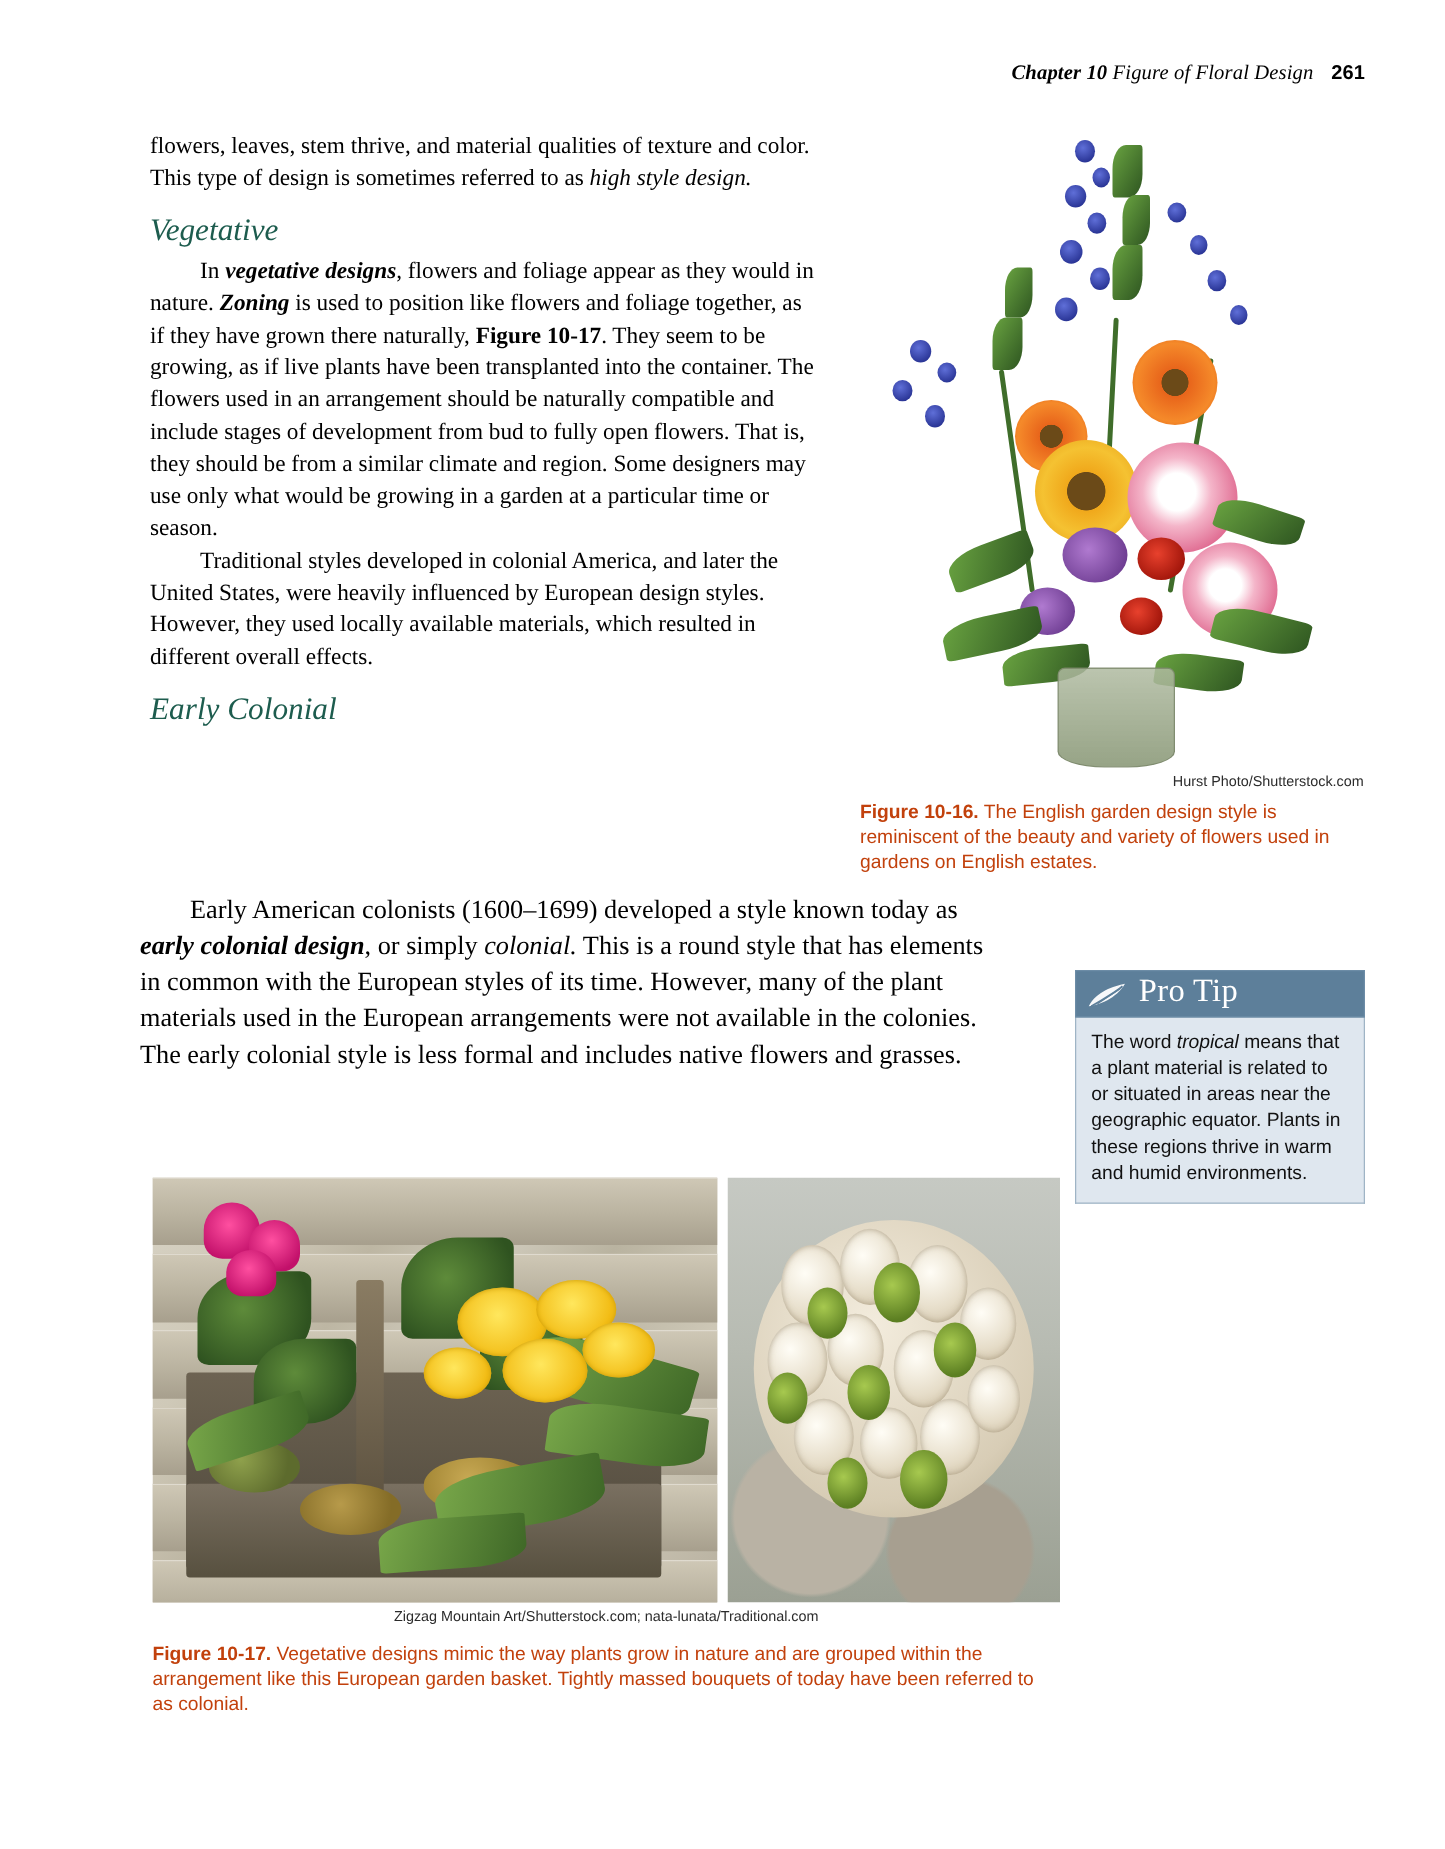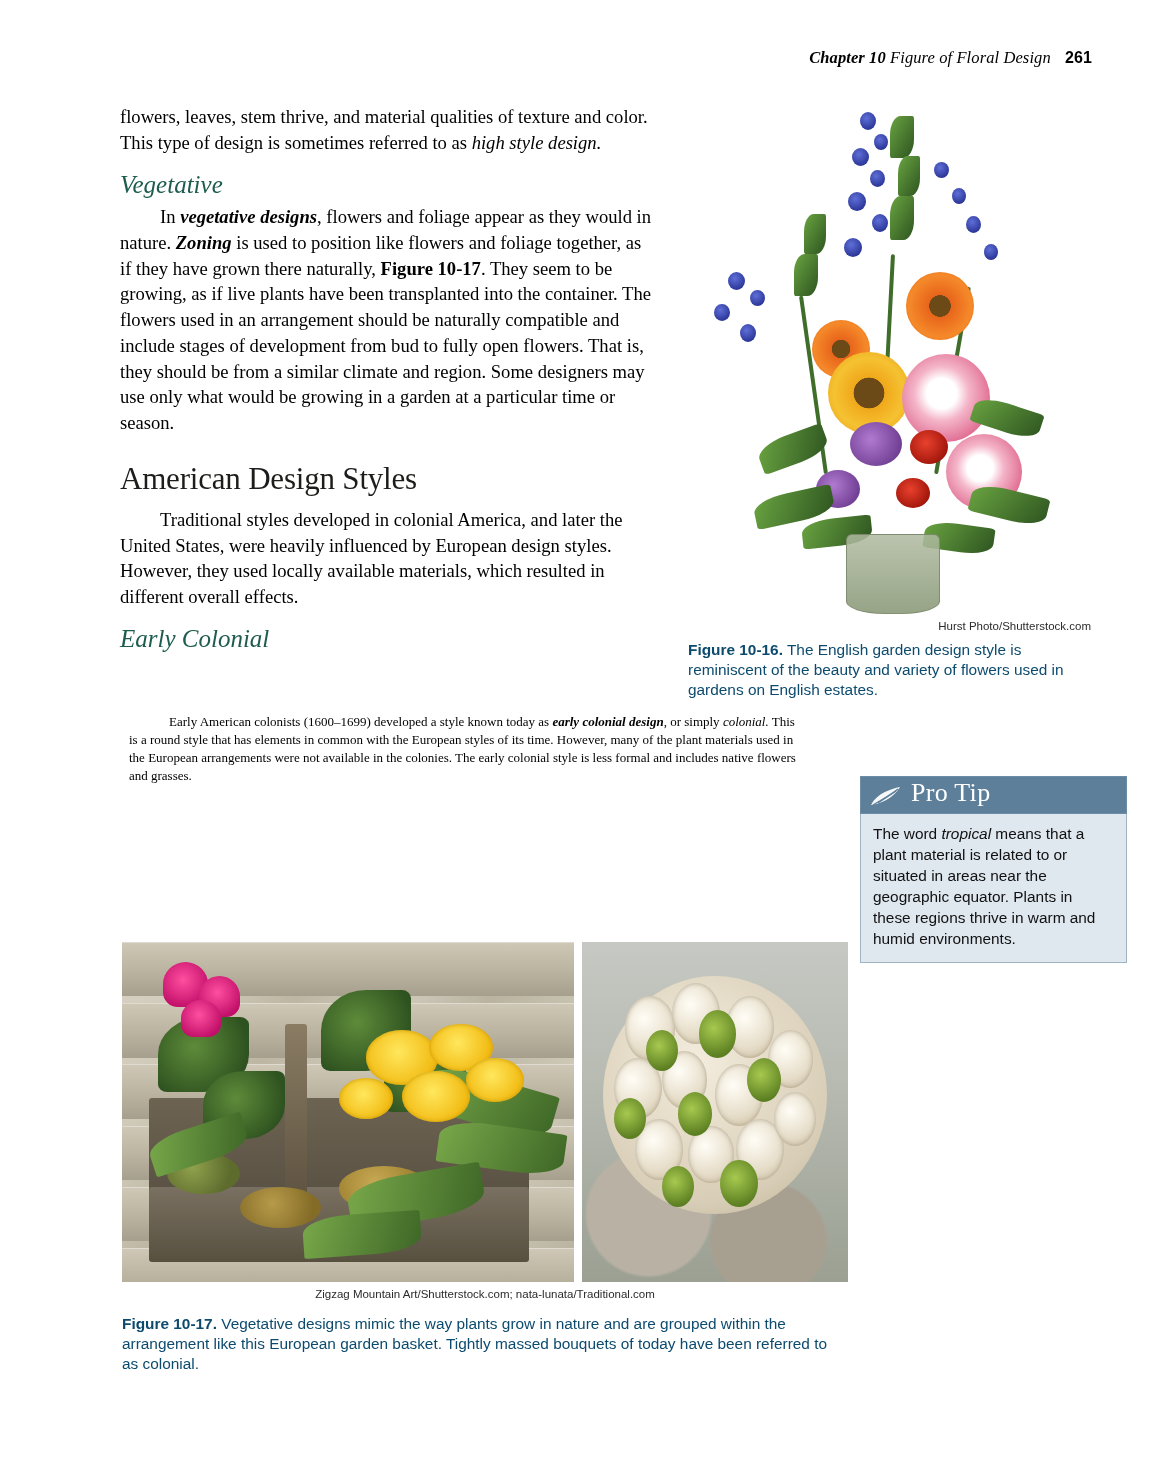--- a/index.html
+++ b/index.html
@@ -46,24 +46,24 @@
     position: absolute;
     left: 120px;
     top: 104px;
     width: 532px;
     font-size: 18.6px;
     line-height: 1.385;
     text-align: left;
   }
   .col-wide {
     position: absolute;
-    left: 129px;
+    left: 112px;
     top: 713px;
     width: 676px;
-    font-size: 13px;
+    font-size: 21px;
     line-height: 1.385;
   }
   p {
     margin: 0;
   }
   p.indent {
     text-indent: 40px;
   }
   .bi { font-weight: bold; font-style: italic; }
   .b  { font-weight: bold; }
@@ -106,37 +106,37 @@
     left: 684px;
     top: 620px;
     width: 407px;
     text-align: right;
   }
   .caption {
     position: absolute;
     font-family: "Liberation Sans", sans-serif;
     font-size: 15.4px;
     line-height: 1.31;
-    color: #0c4a6e;
+    color: #c2410c;
   }
   .caption .lead {
     font-weight: bold;
   }
   .cap-1016 {
     left: 688px;
     top: 640px;
     width: 404px;
   }
 
   
   .protip {
     position: absolute;
     left: 860px;
     top: 776px;
-    width: 267px;
+    width: 232px;
   }
   .protip-head {
     position: relative;
     height: 38px;
     background: #5d7f9a;
     border: 1px solid #6c8ca6;
     box-sizing: border-box;
   }
   .protip-head .title {
     position: absolute;
@@ -295,21 +295,20 @@
     <span class="pagenum">261</span>
   </div>
 
   <div class="col-left">
     <p><span>flowers, leaves, stem thrive, and material qualities of texture and color. This type of design is sometimes referred to as </span><span class="i">high style design.</span></p>
 
     <h3 class="sub">Vegetative</h3>
 
     <p class="indent"><span>In </span><span class="bi">vegetative designs</span><span>, flowers and foliage appear as they would in nature. </span><span class="bi">Zoning</span><span> is used to position like flowers and foliage together, as if they have grown there naturally, </span><span class="b">Figure 10-17</span><span>. They seem to be growing, as if live plants have been transplanted into the container. The flowers used in an arrangement should be naturally compatible and include stages of development from bud to fully open flowers. That is, they should be from a similar climate and region. Some designers may use only what would be growing in a garden at a particular time or season.</span></p>
 
-    <h2 class="section">American Design Styles</h2>
 
     <p class="indent">Traditional styles developed in colonial America, and later the United States, were heavily influenced by European design styles. However, they used locally available materials, which resulted in different overall effects.</p>
 
     <h3 class="sub">Early Colonial</h3>
   </div>
 
   <div class="col-wide">
     <p class="indent"><span>Early American colonists (1600–1699) developed a style known today as </span><span class="bi">early colonial design</span><span>, or simply </span><span class="i">colonial.</span><span> This is a round style that has elements in common with the European styles of its time. However, many of the plant materials used in the European arrangements were not available in the colonies. The early colonial style is less formal and includes native flowers and grasses.</span></p>
   </div>
 

